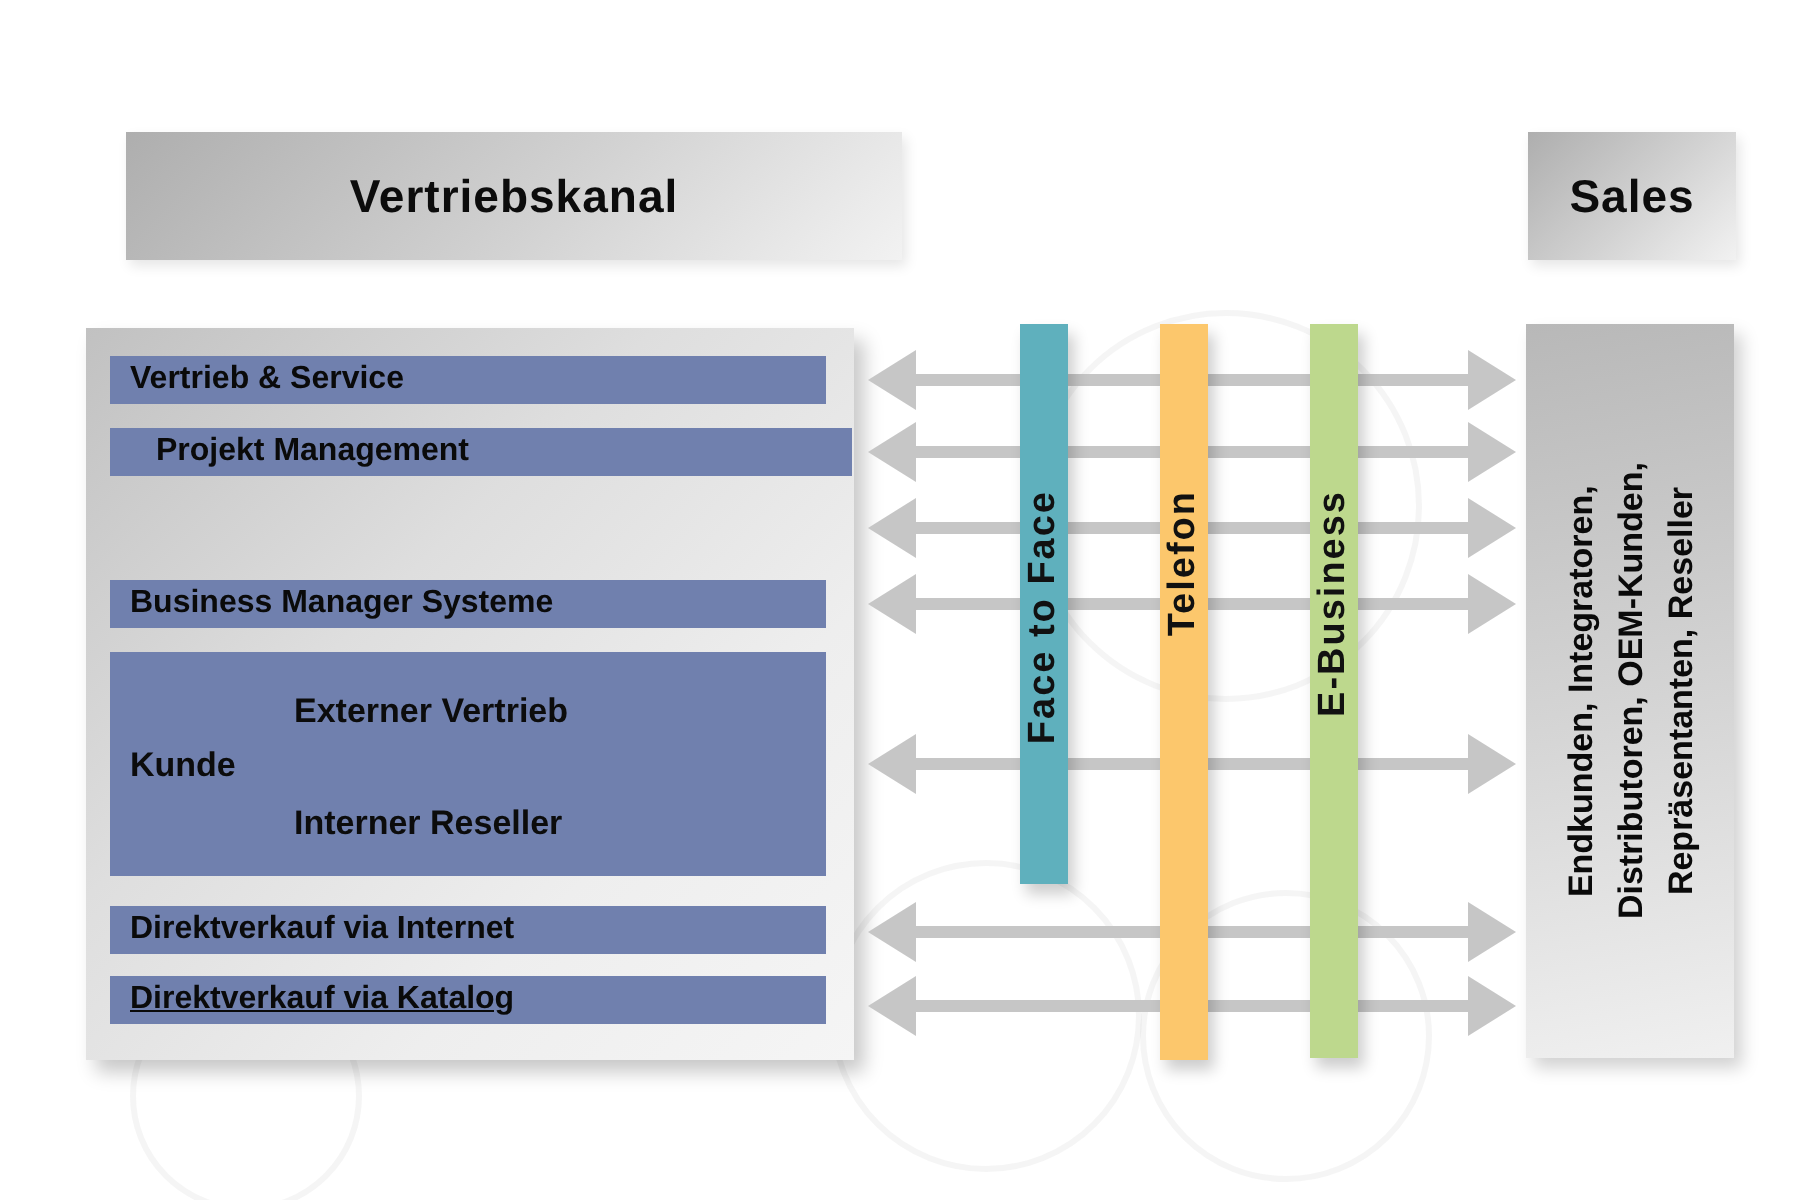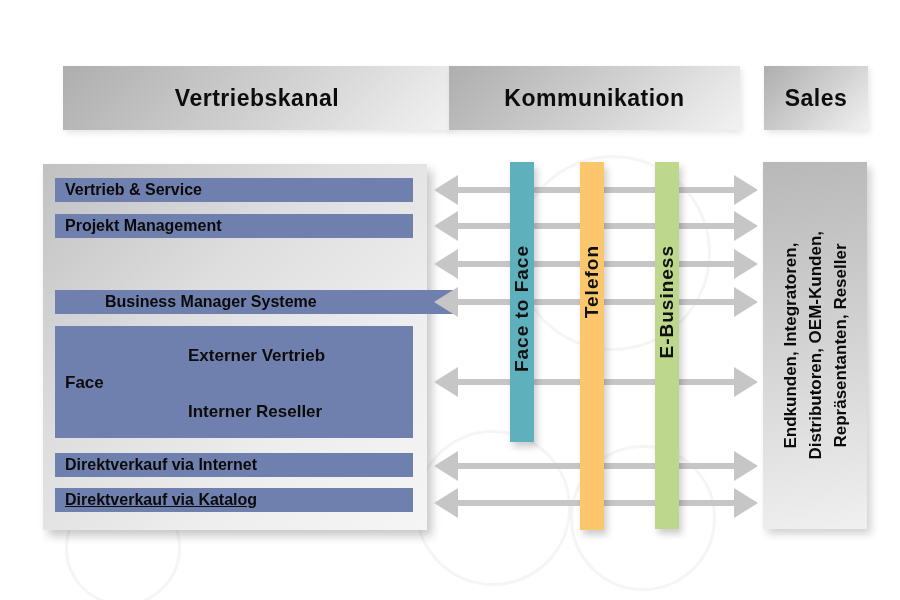--- a/index.html
+++ b/index.html
@@ -36,21 +36,21 @@
   }
   .bluebar {
     position:absolute; left:12px; width:358px; height:24px;
     display:flex; align-items:center;
     font-size:16px; font-weight:bold; color:#0a0a0a;
   }
   .bluebar span { padding-left:10px; white-space:nowrap; }
   .b1 { top:14px; }  .b2 { top:50px; }  .b3 { top:88px; }  .b4 { top:126px; }
   .b6 { top:289px; } .b7 { top:324px; }
   .salesbox { position:absolute; left:12px; top:162px; width:358px; height:112px; }
-  .sales-sub  { position:absolute; left:92px; font-size:17px; font-weight:bold; white-space:nowrap;margin-left:41px; }
+  .sales-sub  { position:absolute; left:92px; font-size:17px; font-weight:bold; white-space:nowrap; }
   .sub-ext    { top:20px; }
   .sub-int    { top:76px; }
   .sales-main { position:absolute; left:10px; top:47px; font-size:17px; font-weight:bold; }
 
   
   .arrow { position:absolute; left:434px; width:324px; height:30px; z-index:1; }
   .arrow .shaft {
     position:absolute; left:20px; right:20px; top:12px; height:6px; background:#c6c6c6;
   }
   .arrow .ah { position:absolute; width:0; height:0; top:0;
@@ -92,36 +92,35 @@
 <body>
 
 <div class="stage">
 
   <span class="deco deco-a"></span>
   <span class="deco deco-b"></span>
   <span class="deco deco-c"></span>
   <span class="deco deco-d"></span>
 
   <div class="hdr hdr-left">Vertriebskanal</div>
-  <div class="hdr hdr-mid">Kommunikation</div>
   <div class="hdr hdr-right">Sales</div>
 
   <div class="vk-panel">
     <div class="bluebar b1" style="background: rgb(112, 128, 174);">
       <span>Vertrieb &amp; Service</span>
     </div>
-    <div class="bluebar b2" style="background: rgb(112, 128, 174);">
+    <div class="bluebar b2" style="background: rgb(112, 128, 174); padding-left: 13px;">
       <span>Projekt Management</span>
     </div>
-    <div class="bluebar b4" style="background: rgb(112, 128, 174); padding-left: 40px;">
+    <div class="bluebar b4" style="background: rgb(112, 128, 174);">
       <span>Business Manager Systeme</span>
     </div>
     <div class="salesbox" style="background: rgb(112, 128, 174);">
       <div class="sales-sub sub-ext">Externer Vertrieb</div>
-      <div class="sales-main">Face</div>
+      <div class="sales-main">Kunde</div>
       <div class="sales-sub sub-int">Interner Reseller</div>
     </div>
     <div class="bluebar b6" style="background: rgb(112, 128, 174);">
       <span>Direktverkauf via Internet</span>
     </div>
     <div class="bluebar b7" style="background: rgb(112, 128, 174); text-decoration: underline;">
       <span>Direktverkauf via Katalog</span>
     </div>
   </div>
 

